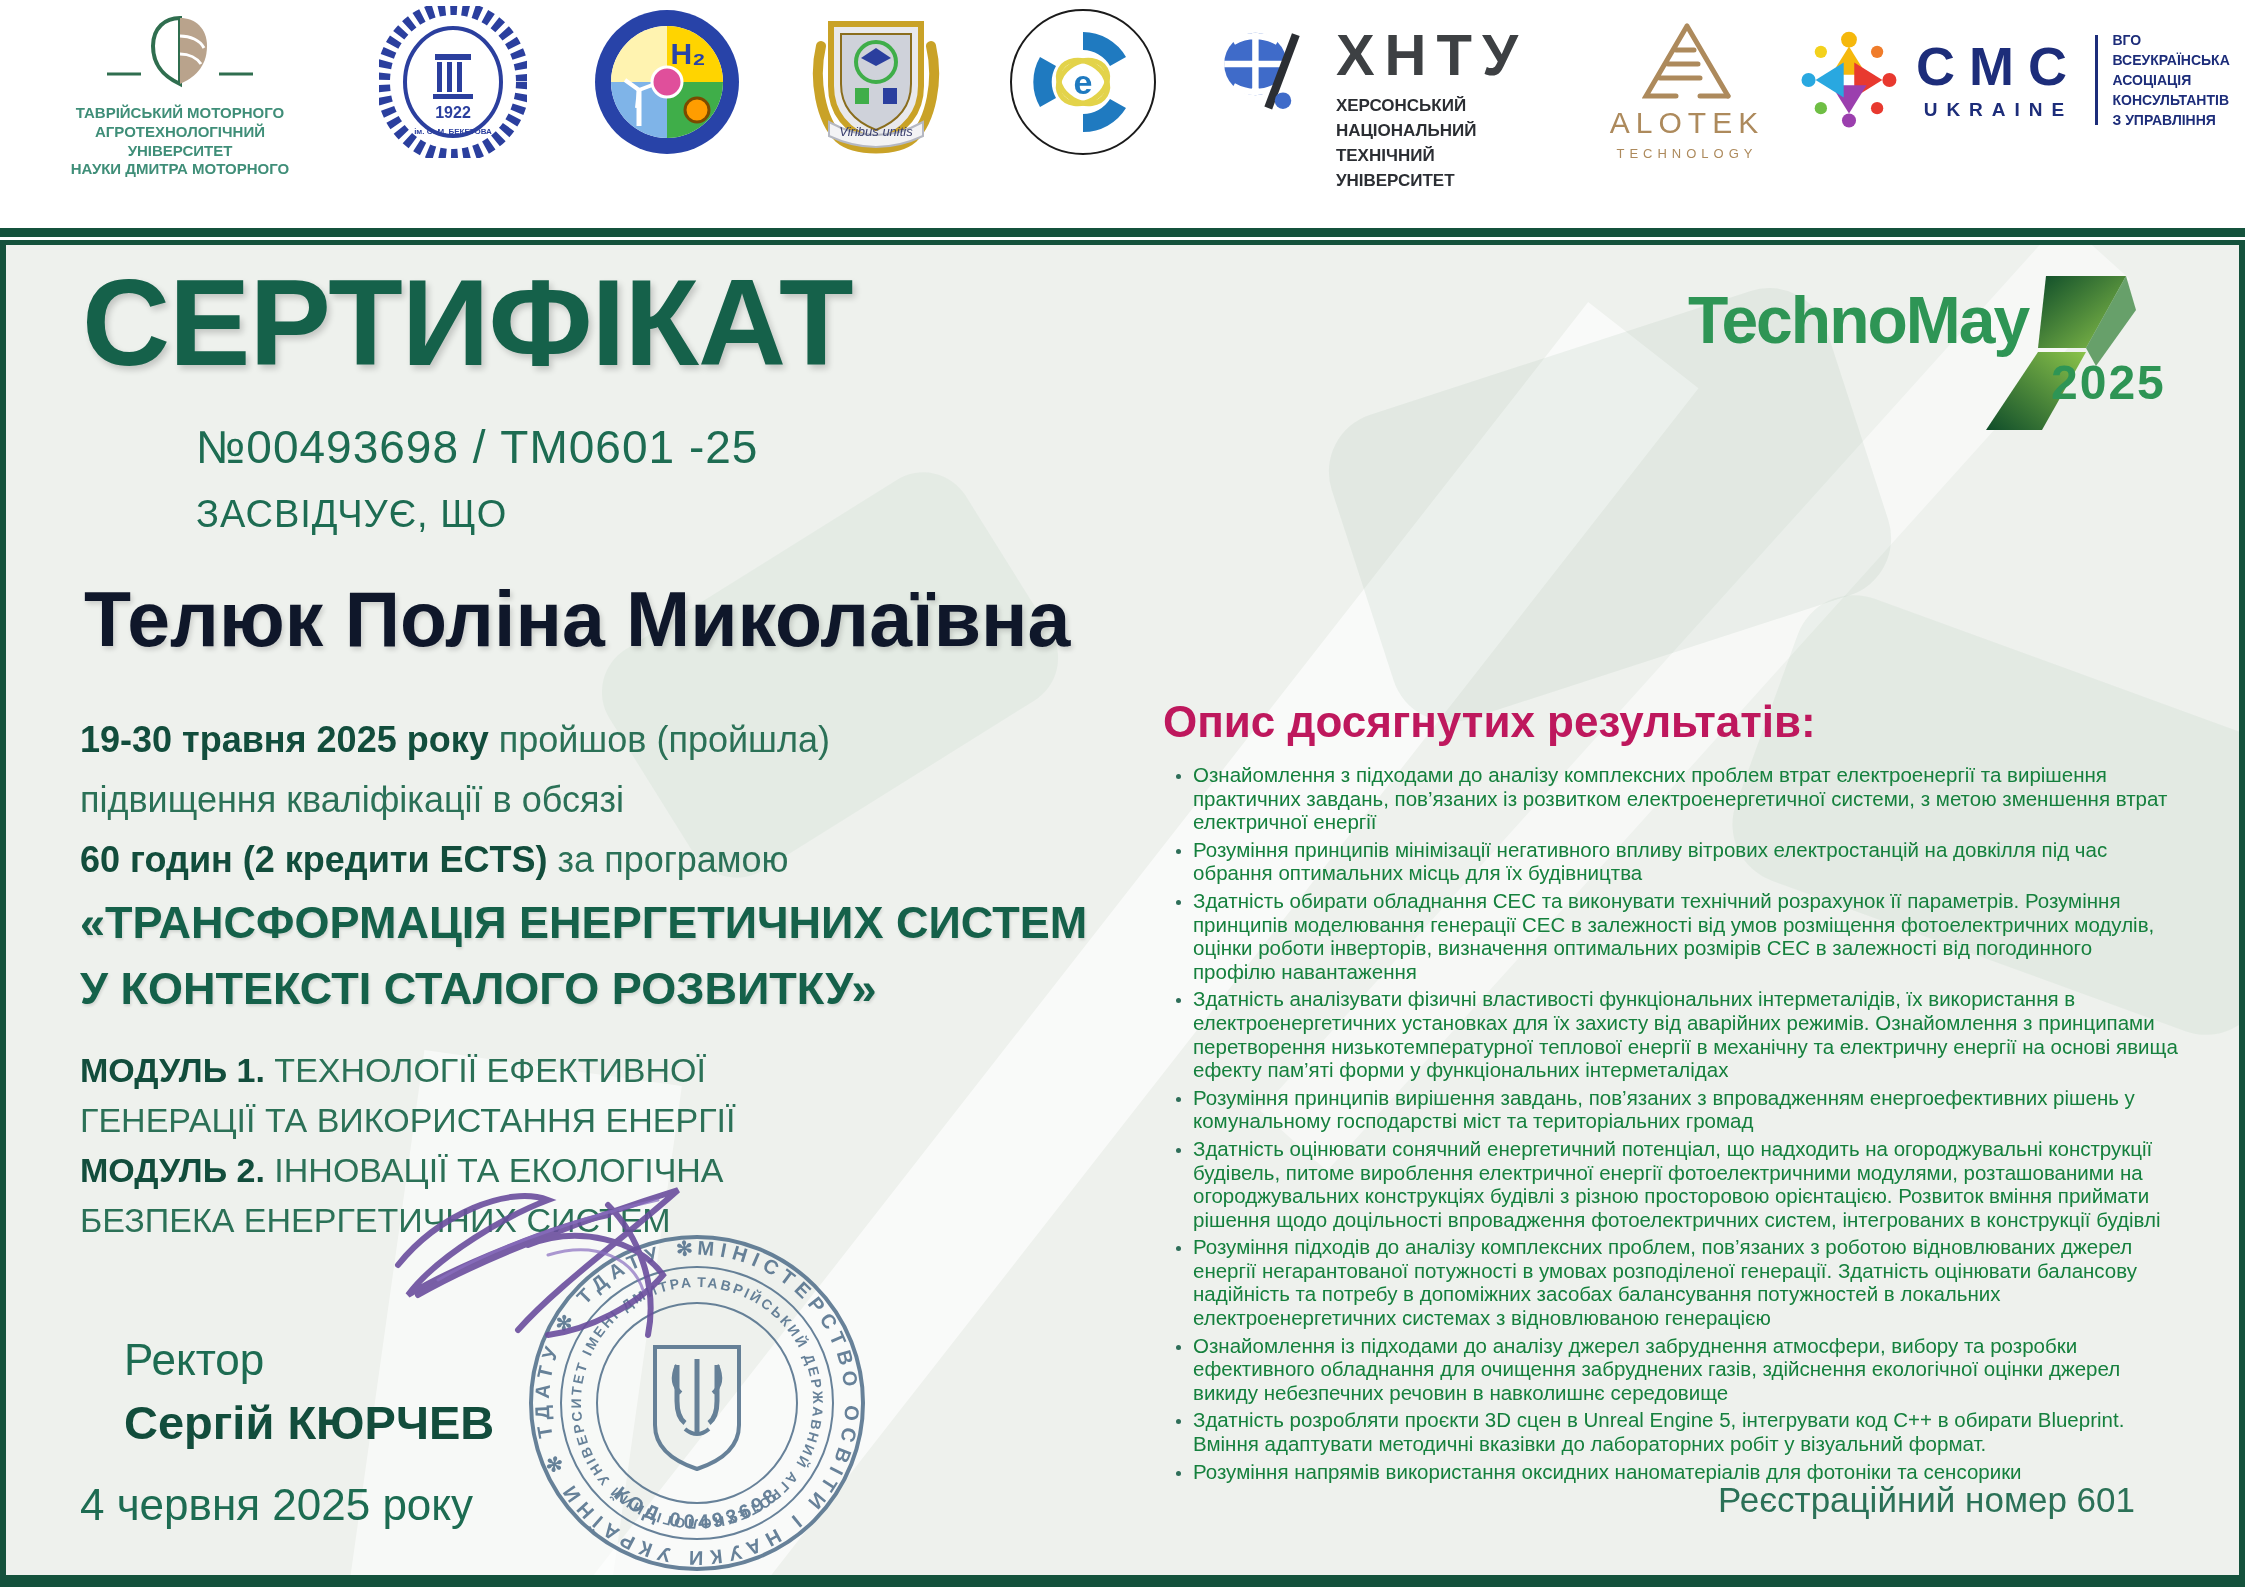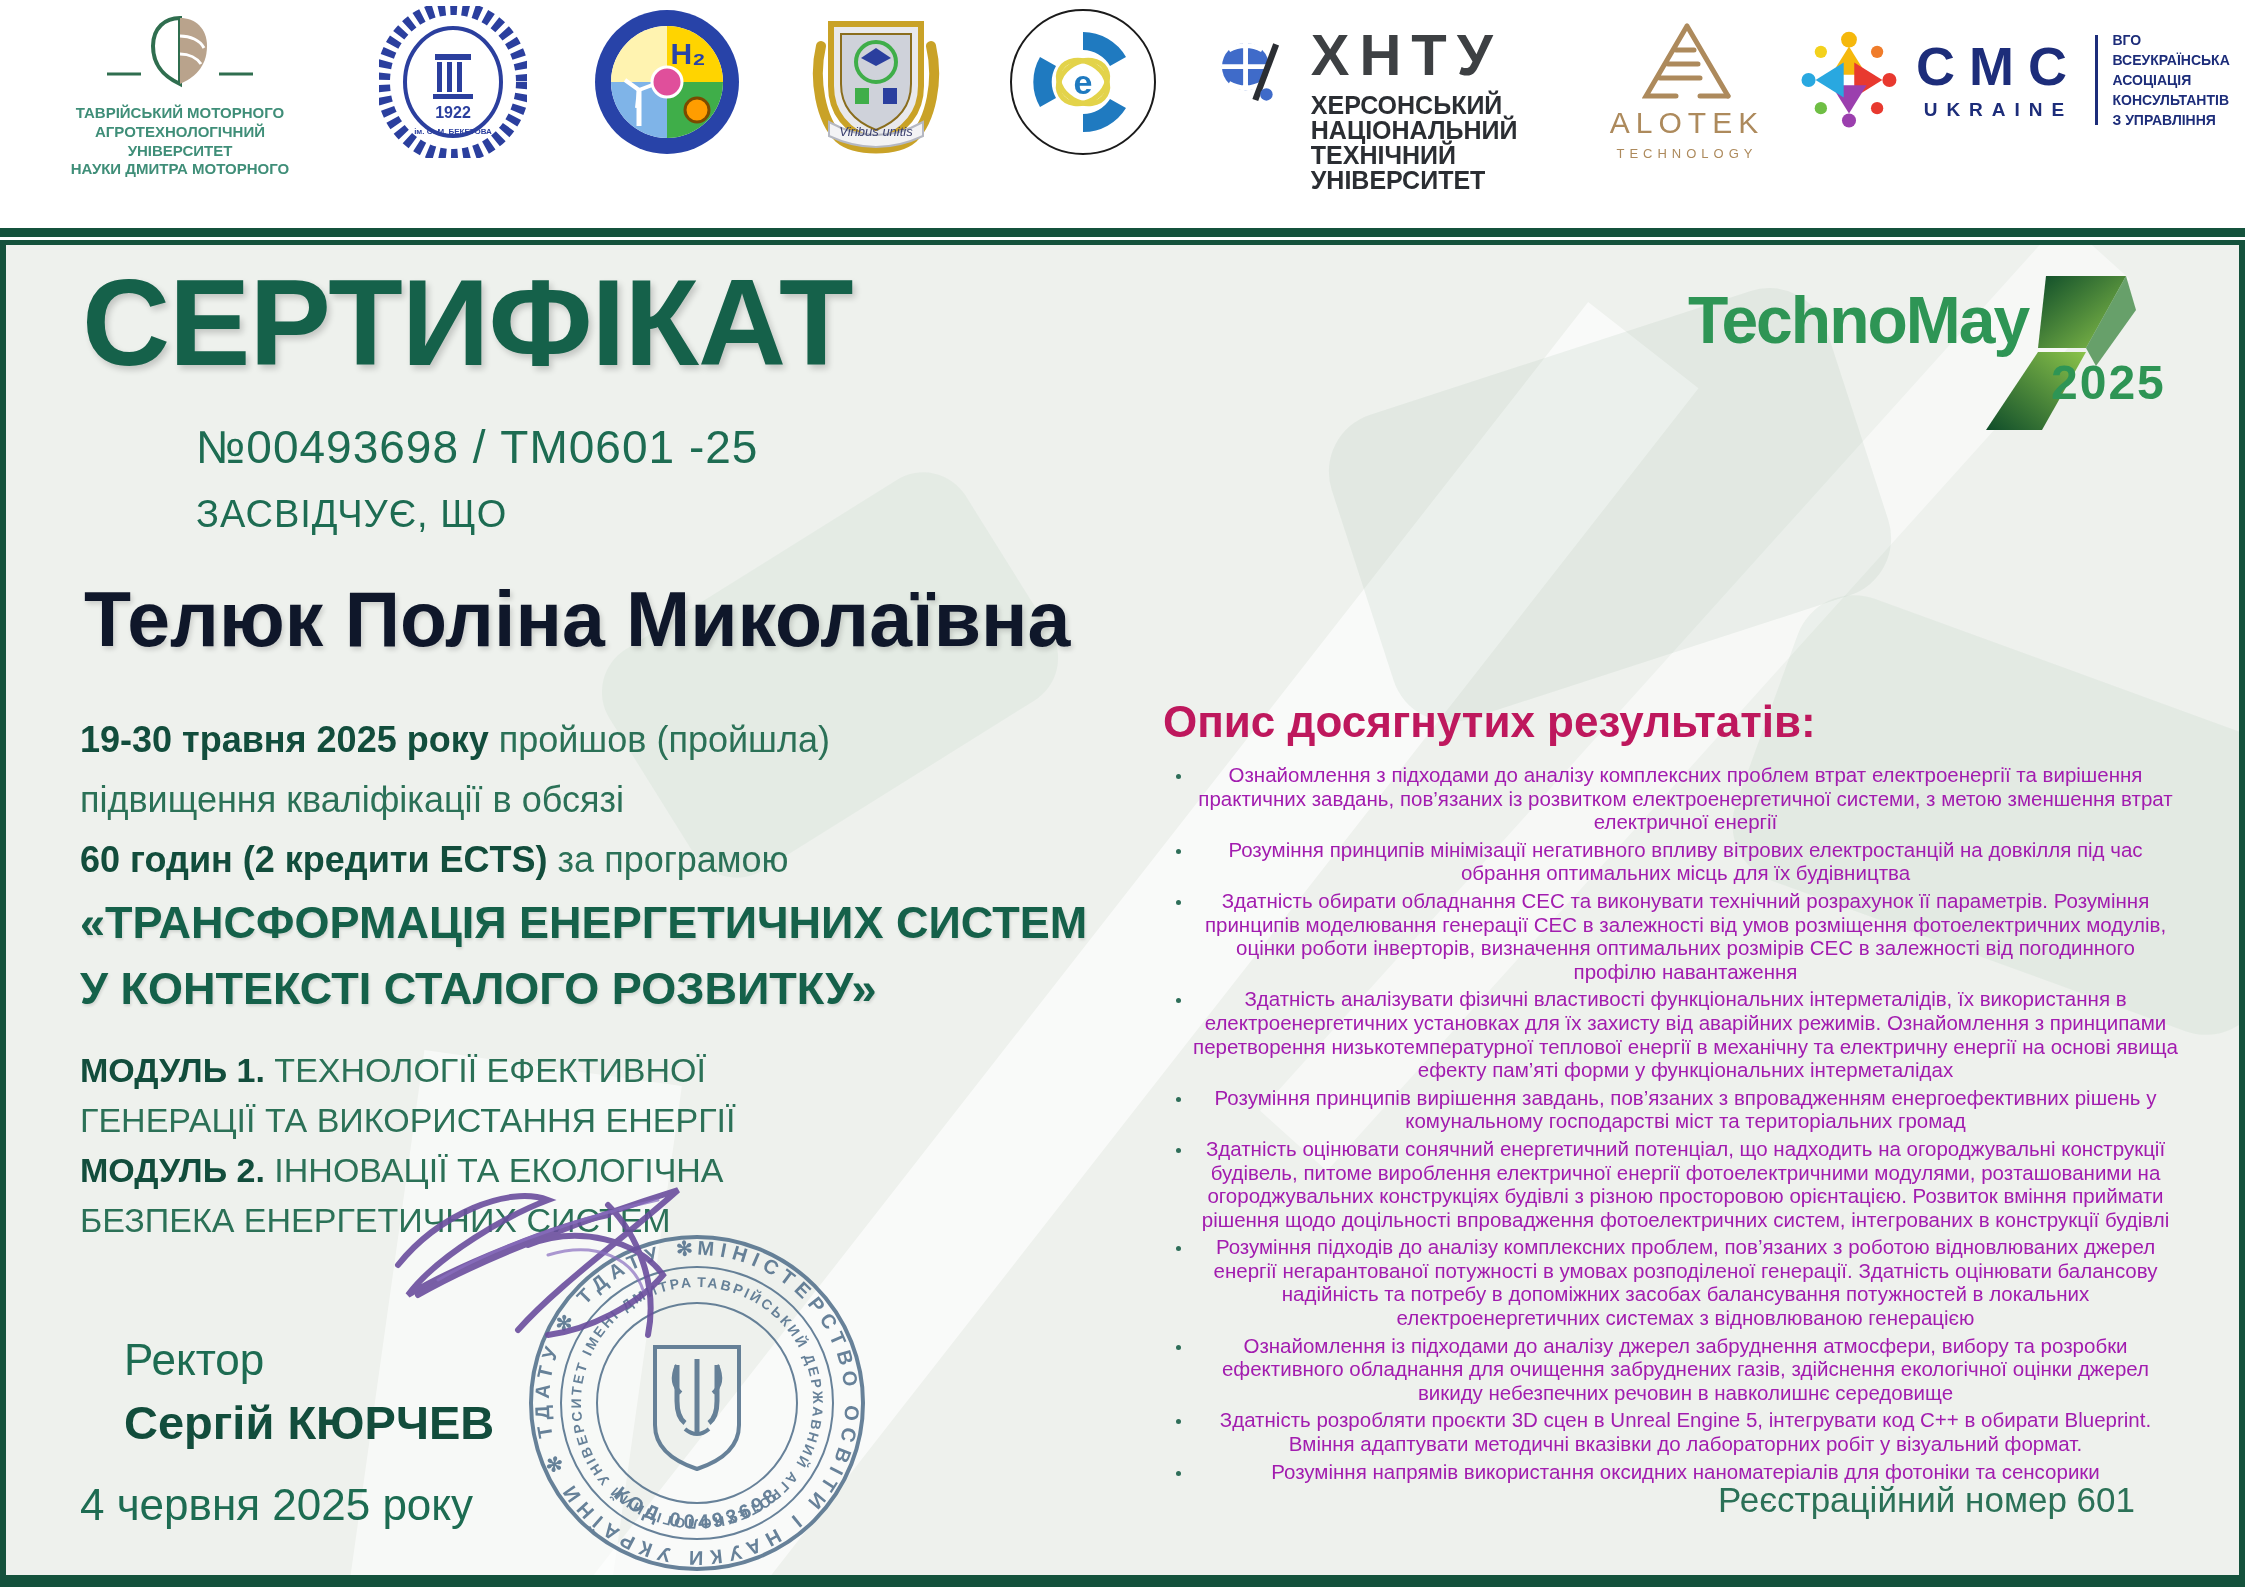--- a/index.html
+++ b/index.html
@@ -50,21 +50,21 @@
   .rector{position:absolute;left:80px;top:1090px;color:#1d6c52;margin-left:44px;}
   .rector .r-title{font-size:44px;}
   .rector .r-name{font-size:47px;font-weight:800;color:#124d3c;margin-top:10px;}
   .issue-date{position:absolute;left:80px;top:1235px;font-size:44px;color:#1d6c52;}
   .registration{position:absolute;right:110px;top:1235px;font-size:35px;color:#2b7157;}
 
   
   .results{position:absolute;left:1163px;top:452px;width:1015px;}
   .results h2{margin:0;font-size:44px;font-weight:800;color:#be185d;}
   .results ul{margin:16px 0 0 0;padding-left:30px;}
-  .results li{font-size:20.5px;line-height:23.6px;color:#a21caf;margin-bottom:4px;text-align:center;}
+  .results li{font-size:20.5px;line-height:23.6px;color:#15803d;margin-bottom:4px;}
   .results li::marker{color:#2e6e59;font-size:17px;}
 
   .signature{position:absolute;left:378px;top:900px;z-index:6;}
   .stamp{position:absolute;left:525px;top:980px;z-index:5;opacity:0.88;}
 </style>
 </head>
 <body>
 
 <div id="certificate">
 
@@ -144,21 +144,21 @@
     <div class="logo-block" style="left:1215px;top:25px;width:345px;align-items:flex-start;">
       <div style="display:flex;align-items:flex-start;">
         <svg width="112" height="100" viewBox="0 0 112 100">
           <circle cx="44" cy="38" r="34" fill="#3f6bc9"></circle>
           <path d="M44,4 v68 M10,38 h68 M20,14 a48,48 0 0,1 48,0 M20,62 a48,48 0 0,0 48,0" stroke="#ffffff" stroke-width="7" fill="none"></path>
           <line x1="88" y1="6" x2="58" y2="86" stroke="#2b2e33" stroke-width="9"></line>
           <circle cx="74" cy="78" r="9" fill="#3f6bc9"></circle>
         </svg>
         <div style="margin-left:18px;">
           <div style="font-size:58px;font-weight:bold;color:#3d4043;letter-spacing:10px;line-height:60px;">ХНТУ</div>
-          <div style="font-size:25px;font-weight:bold;color:#2b2e33;line-height:25px;margin-top:8px;">
+          <div style="font-size:17px;font-weight:bold;color:#2b2e33;line-height:25px;margin-top:8px;">
             <div>ХЕРСОНСЬКИЙ</div>
             <div>НАЦІОНАЛЬНИЙ ТЕХНІЧНИЙ</div>
             <div>УНІВЕРСИТЕТ</div>
           </div>
         </div>
       </div>
     </div>
 
     <div class="logo-block" style="left:1612px;top:22px;width:150px;">
       <svg width="90" height="78" viewBox="0 0 90 78">

